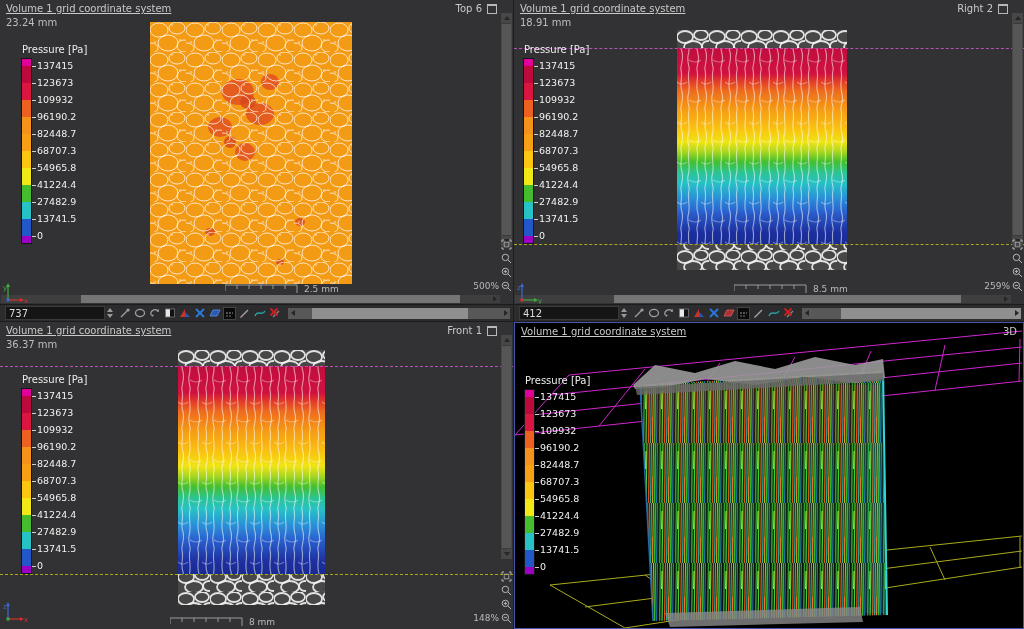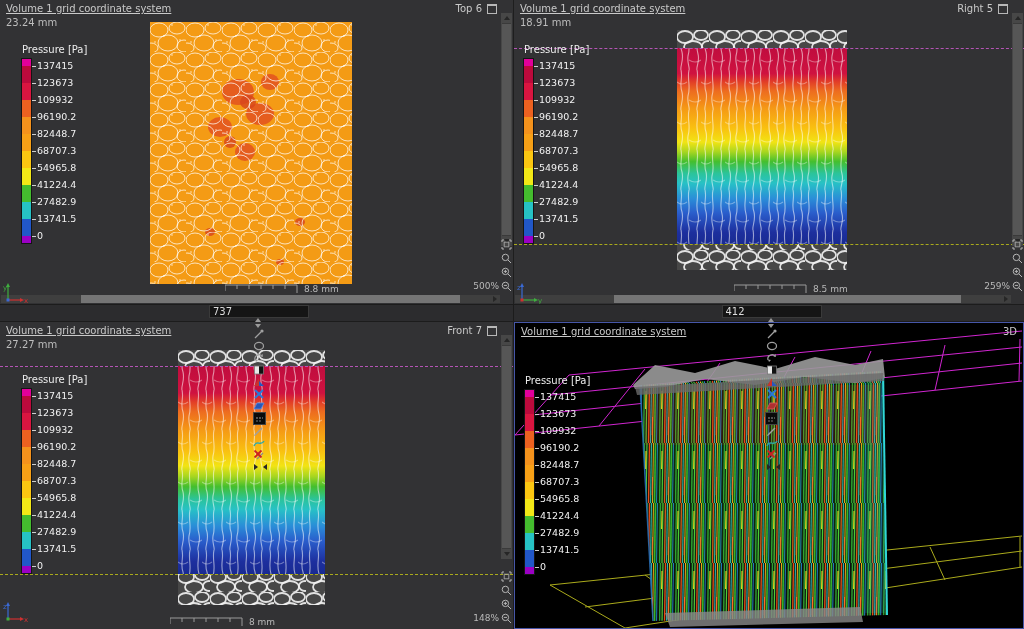--- a/index.html
+++ b/index.html
@@ -53,21 +53,21 @@
   #vp-bl .zoomlabel{bottom:6px;}
   
   .ruler{position:absolute;display:flex;align-items:flex-start;gap:3px;z-index:28;color:#b9b9b9;font-size:9px;}
   #vp-tl .ruler{left:225px;bottom:9px;}
   #vp-tr .ruler{left:220px;bottom:9px;margin-top:37px;}
   #vp-bl .ruler{left:170px;bottom:1px;}
   
   .axes{position:absolute;left:3px;bottom:0;z-index:31;}
   
   .toolbar-row{position:absolute;left:0;top:304px;width:1024px;height:18px;background:#2c2c2e;border-top:1px solid #1c1c1c;border-bottom:1px solid #1c1c1c;box-sizing:border-box;display:flex;z-index:40;}
-  .toolbar{display:flex;align-items:center;height:100%;box-sizing:border-box;padding-left:5px;flex-direction:column;}
+  .toolbar{display:flex;align-items:center;height:100%;box-sizing:border-box;padding-left:5px;}
   #toolbar-left{width:514px;border-right:1px solid #1c1c1c;}
   #toolbar-right{width:510px;}
   .slice-input{width:92px;height:12px;background:#151515;border:1px solid #3a3a3a;color:#dcdcdc;font-size:10px;font-family:"DejaVu Sans",sans-serif;padding:0 3px;}
   .spinner{display:flex;flex-direction:column;gap:2px;margin:0 4px 0 2px;}
   .spinner i{display:block;width:0;height:0;border-left:3px solid transparent;border-right:3px solid transparent;}
   .spinner .up{border-bottom:4px solid #9a9a9a;}
   .spinner .down{border-top:4px solid #9a9a9a;}
   .ti{width:13px;height:13px;margin:0 1px;display:flex;align-items:center;justify-content:center;}
   .slider{position:relative;flex:1;height:11px;background:#585858;margin:0 3px 0 6px;}
   .slider .sl-thumb{position:absolute;top:0;height:11px;background:#8f8f8f;}
@@ -247,21 +247,21 @@
       <svg width="76" height="11" viewBox="0 0 76 11" stroke="#9a9a9a">
         <line x1="0" y1="1" x2="72" y2="1"></line>
         <line x1="0" y1="1" x2="0" y2="7"></line>
           <line x1="12" y1="1" x2="12" y2="5"></line>
           <line x1="24" y1="1" x2="24" y2="5"></line>
         <line x1="36" y1="1" x2="36" y2="5"></line>
           <line x1="48" y1="1" x2="48" y2="5"></line>
           <line x1="60" y1="1" x2="60" y2="5"></line>
         <line x1="72" y1="1" x2="72" y2="9"></line>
       </svg>
-      <span>8.8 mm</span>
+      <span>2.5 mm</span>
     </div>
     <div class="hscroll">
       <div class="sb-thumb" style="left:16%;width:76%;"></div>
       <div class="sb-btn">
           <i class="tri-right"></i>
         </div>
     </div>
     <svg class="axes" width="26" height="22" viewBox="0 0 26 22">
       <line x1="5" y1="18" x2="5" y2="4" stroke="#3fae3f" stroke-width="1.2"></line>
         <path d="M5,1 L3,5 L7,5 Z" fill="#3fae3f"></path>
@@ -270,21 +270,21 @@
       <rect x="3.5" y="16.5" width="3" height="3" fill="#3a6ad4"></rect>
       <text x="21" y="21" font-size="7" fill="#d03030">x</text>
         <text x="0" y="8" font-size="7" fill="#3fae3f">y</text>
     </svg>
   </div>
 
   <div class="vp" id="vp-tr">
     <div class="vp-title">Volume 1 grid coordinate system</div>
     <div class="vp-depth">18.91 mm</div>
     <div class="vp-corner">
-      <span class="vp-corner-label">Right 5</span>
+      <span class="vp-corner-label">Right 2</span>
       <span class="max-icon"></span>
     </div>
     <div class="legend">
       <div class="legend-title">Pressure [Pa]</div>
       <div class="legend-body">
         <div class="colorbar">
             <div class="cb-seg" style="background: rgb(226, 0, 154); height: 7px;"></div>
             <div class="cb-seg" style="background: rgb(188, 10, 60); height: 17px;"></div>
             <div class="cb-seg" style="background: rgb(217, 21, 64); height: 17px;"></div>
             <div class="cb-seg" style="background: rgb(236, 97, 32); height: 17px;"></div>
@@ -557,23 +557,23 @@
           </div>
         <div class="sl-btn-r">
             <i class="tri-right"></i>
           </div>
       </div>
     </div>
   </div>
 
   <div class="vp" id="vp-bl">
     <div class="vp-title">Volume 1 grid coordinate system</div>
-    <div class="vp-depth">27.27 mm</div>
+    <div class="vp-depth">36.37 mm</div>
     <div class="vp-corner">
-      <span class="vp-corner-label">Front 7</span>
+      <span class="vp-corner-label">Front 1</span>
       <span class="max-icon"></span>
     </div>
     <div class="legend">
       <div class="legend-title">Pressure [Pa]</div>
       <div class="legend-body">
         <div class="colorbar">
             <div class="cb-seg" style="background: rgb(226, 0, 154); height: 7px;"></div>
             <div class="cb-seg" style="background: rgb(188, 10, 60); height: 17px;"></div>
             <div class="cb-seg" style="background: rgb(217, 21, 64); height: 17px;"></div>
             <div class="cb-seg" style="background: rgb(236, 97, 32); height: 17px;"></div>

